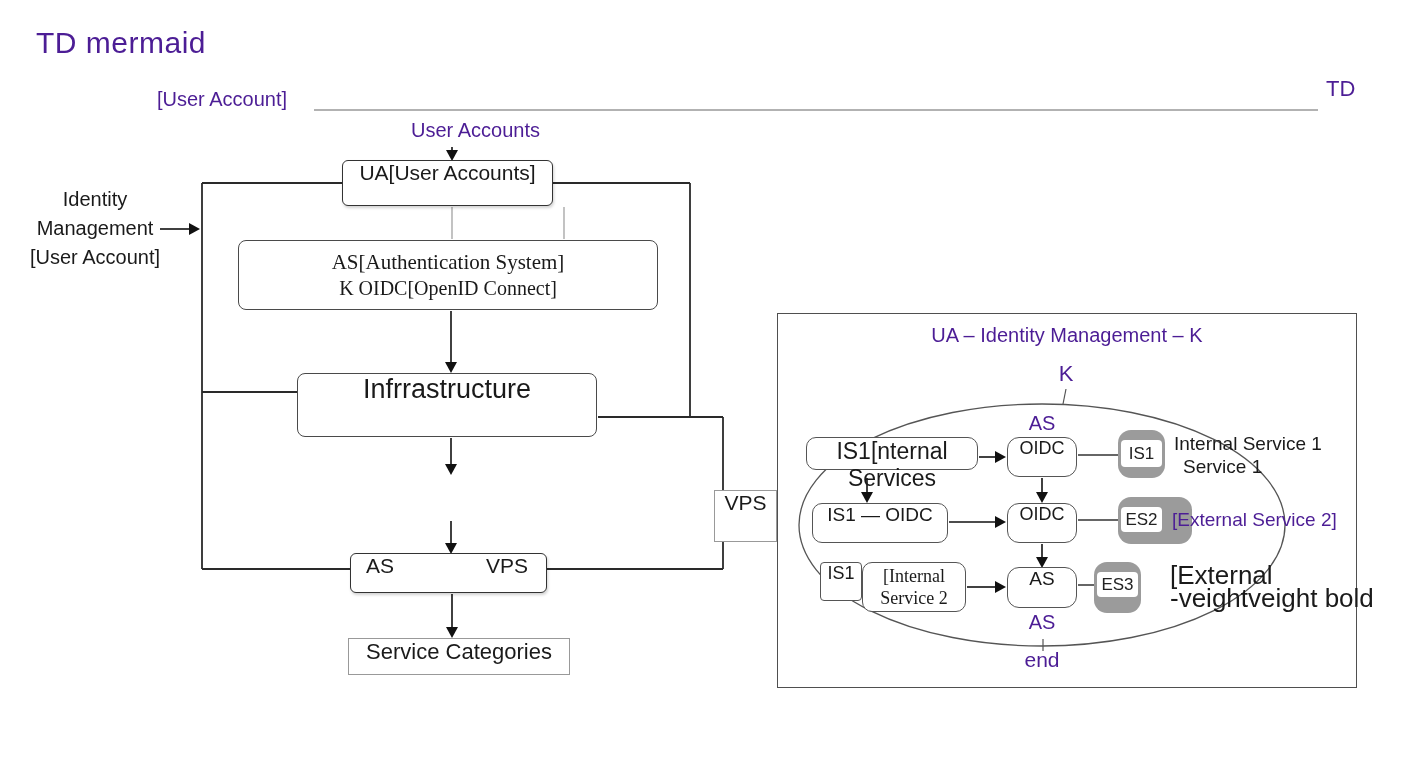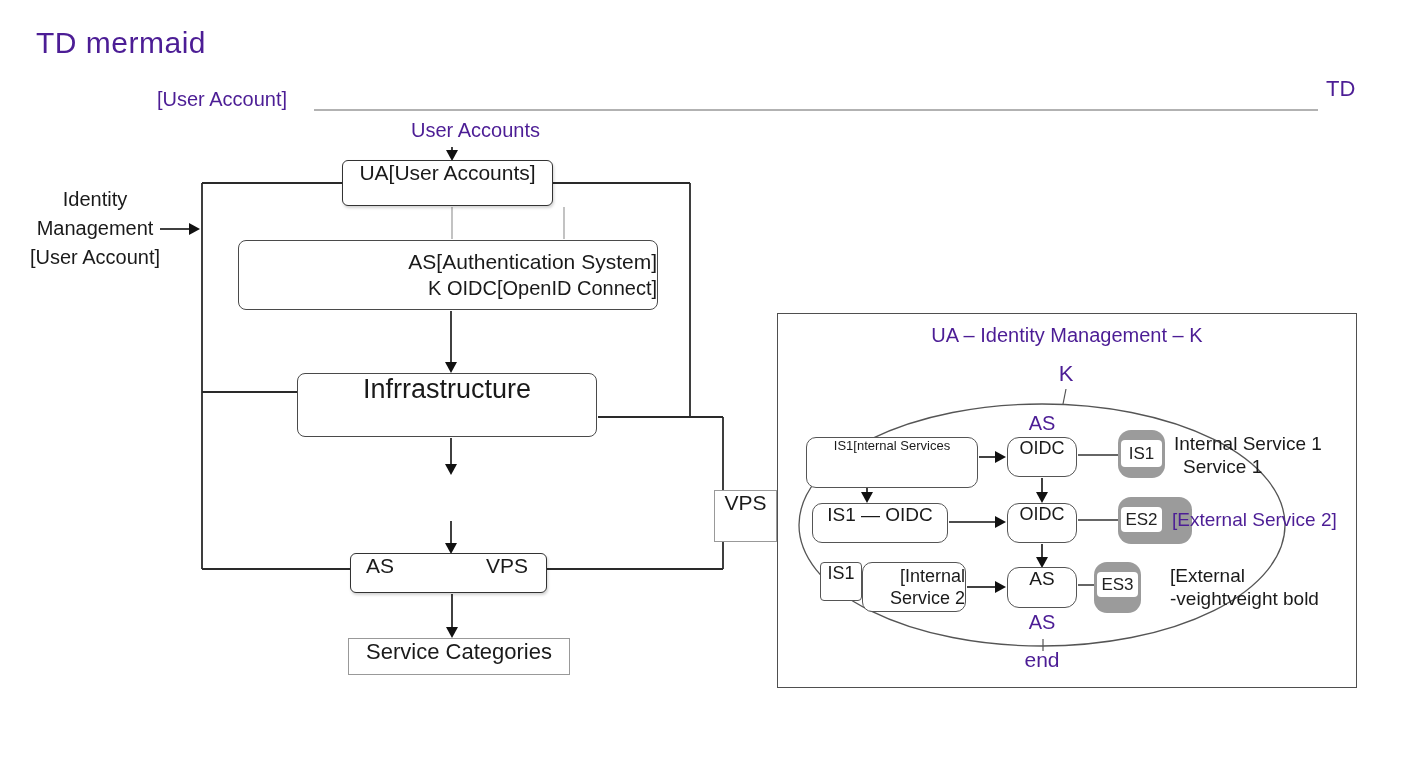--- a/index.html
+++ b/index.html
@@ -19,21 +19,21 @@
   .panel{
     position:absolute;z-index:0;background:#ffffff;border:1.5px solid #4f4f4f;box-sizing:border-box;
   }
   .icon-chip{
     position:absolute;z-index:2;background:#9b9b9b;border-radius:13px;
   }
   .icon-chip .chip-inner{
     position:absolute;left:3px;width:41px;background:#ffffff;border-radius:4px;
     display:flex;align-items:center;justify-content:center;font-size:17px;font-weight:500;color:#222;
   }
-  .col{display:flex;flex-direction:column;align-items:flex-end;justify-content:center;}
+  .col{display:flex;flex-direction:column;align-items:center;justify-content:center;font-family:Liberation Serif, serif;}
   .panel-node{border:1.4px solid #555;border-radius:10px;background:#fff;}
 </style>
 </head>
 <body>
 
 <div id="stage">
 
   <div class="panel" style="left:777px;top:313px;width:580px;height:375px;"></div>
 
   <svg class="wires" width="1408" height="768" viewBox="0 0 1408 768">
@@ -136,21 +136,21 @@
   <div class="node" style="left:714px;top:490px;width:63px;height:52px;font-size:21px;border:1.2px solid #999;">
     <span>VPS</span>
   </div>
 
   <div class="lbl" style="left:777px;top:324px;width:580px;text-align:center;font-size:20px;white-space:nowrap;z-index:2;">UA – Identity Management – K</div>
 
   <div class="lbl" style="left:1052px;top:361px;width:28px;text-align:center;font-size:22px;z-index:2;">K</div>
 
   <div class="lbl" style="left:1014px;top:412px;width:56px;text-align:center;font-size:20px;z-index:2;">AS</div>
 
-  <div class="node panel-node" style="left:806px;top:437px;width:172px;height:51px;font-size:13px;">
+  <div class="node panel-node" style="left:806px;top:437px;width:172px;height:33px;font-size:23px;">
     <span>IS1[nternal Services</span>
   </div>
   <div class="node panel-node" style="left:1007px;top:437px;width:70px;height:40px;font-size:18px;border-radius:12px;">
     <span>OIDC</span>
   </div>
   <div class="icon-chip" style="left:1118px;top:430px;width:47px;height:48px;">
     <div class="chip-inner" style="top:10px;height:27px;">IS1</div>
   </div>
   <div class="abs" style="left:1174px;top:432px;font-size:19px;line-height:23px;z-index:2;white-space:nowrap;">
     <div>Internal Service 1</div>
@@ -174,21 +174,21 @@
   <div class="node panel-node col" style="left:862px;top:562px;width:104px;height:50px;font-size:18px;line-height:22px;">
     <div>[Internal</div>
     <div>Service 2</div>
   </div>
   <div class="node panel-node" style="left:1007px;top:567px;width:70px;height:41px;font-size:19px;border-radius:12px;">
     <span>AS</span>
   </div>
   <div class="icon-chip" style="left:1094px;top:562px;width:47px;height:51px;">
     <div class="chip-inner" style="top:10px;height:25px;">ES3</div>
   </div>
-  <div class="abs" style="left:1170px;top:564px;font-size:19px;line-height:23px;z-index:2;white-space:nowrap;">
+  <div class="abs" style="left:1170px;top:564px;font-size:26px;line-height:23px;z-index:2;white-space:nowrap;">
     <div>[External</div>
     <div>-veightveight bold</div>
   </div>
 
   <div class="lbl" style="left:1014px;top:611px;width:56px;text-align:center;font-size:20px;z-index:2;">AS</div>
 
   <div class="lbl" style="left:1014px;top:648px;width:56px;text-align:center;font-size:21px;z-index:2;">end</div>
 
 </div>
 

